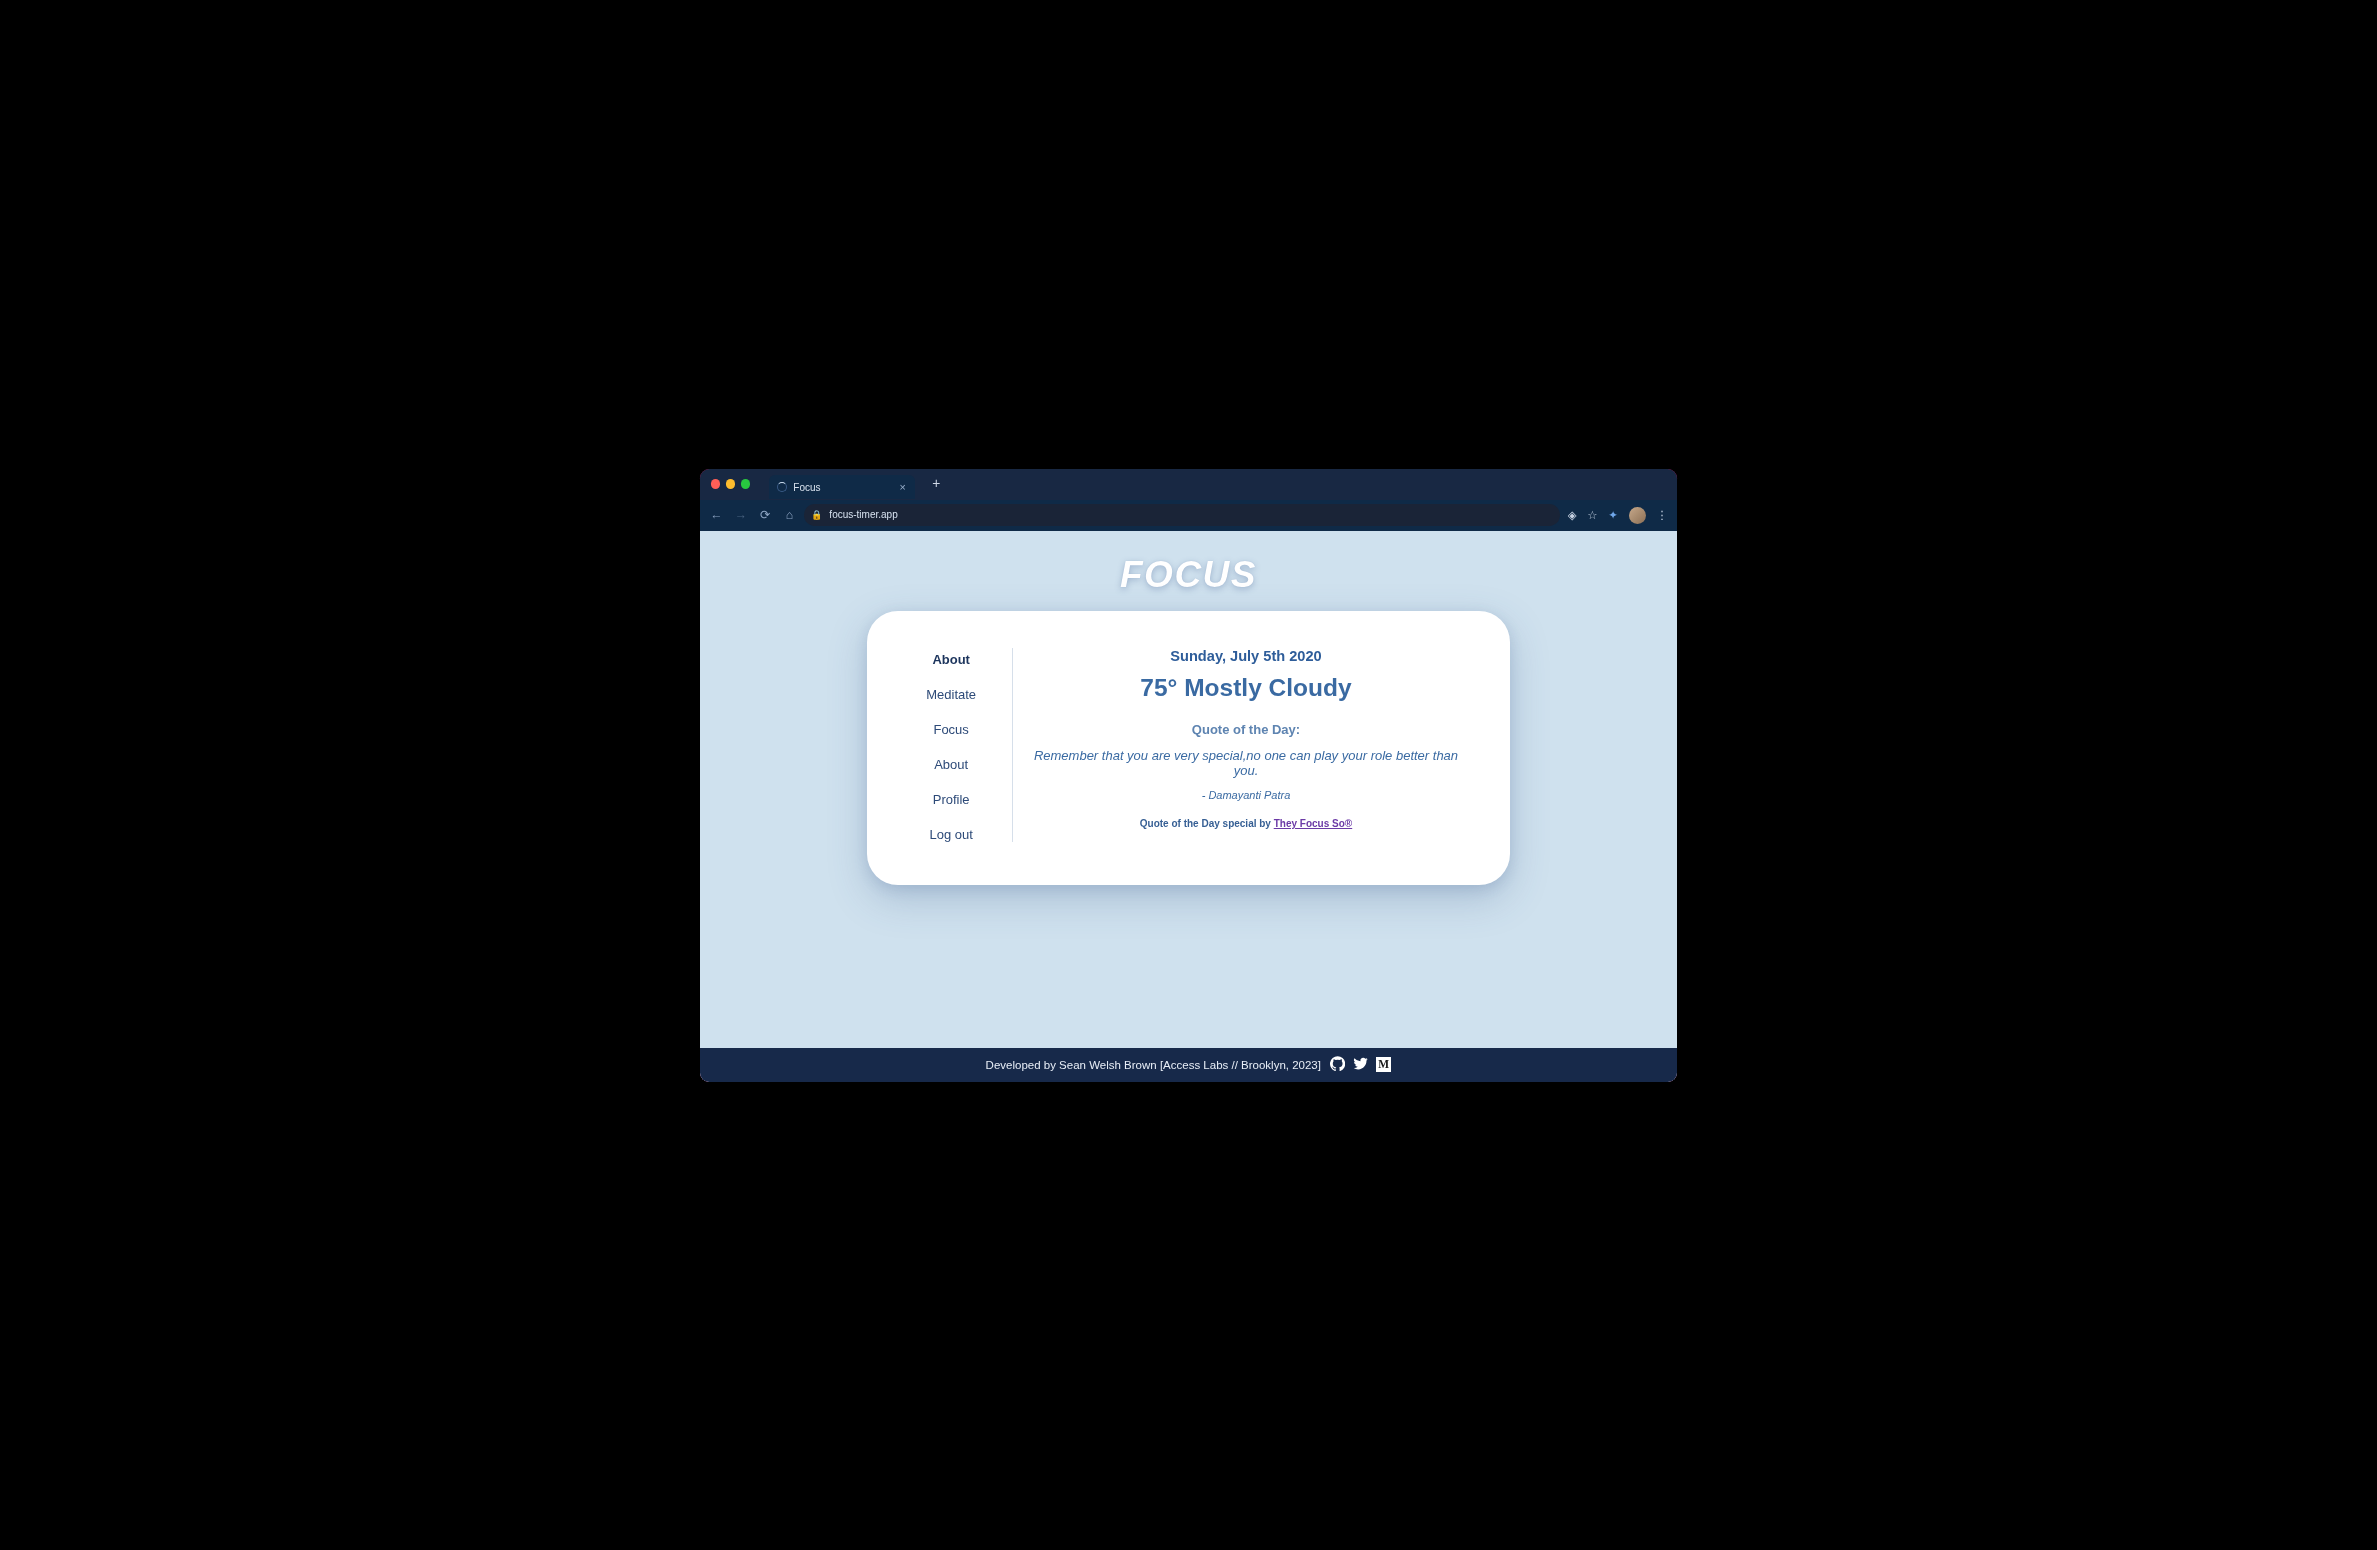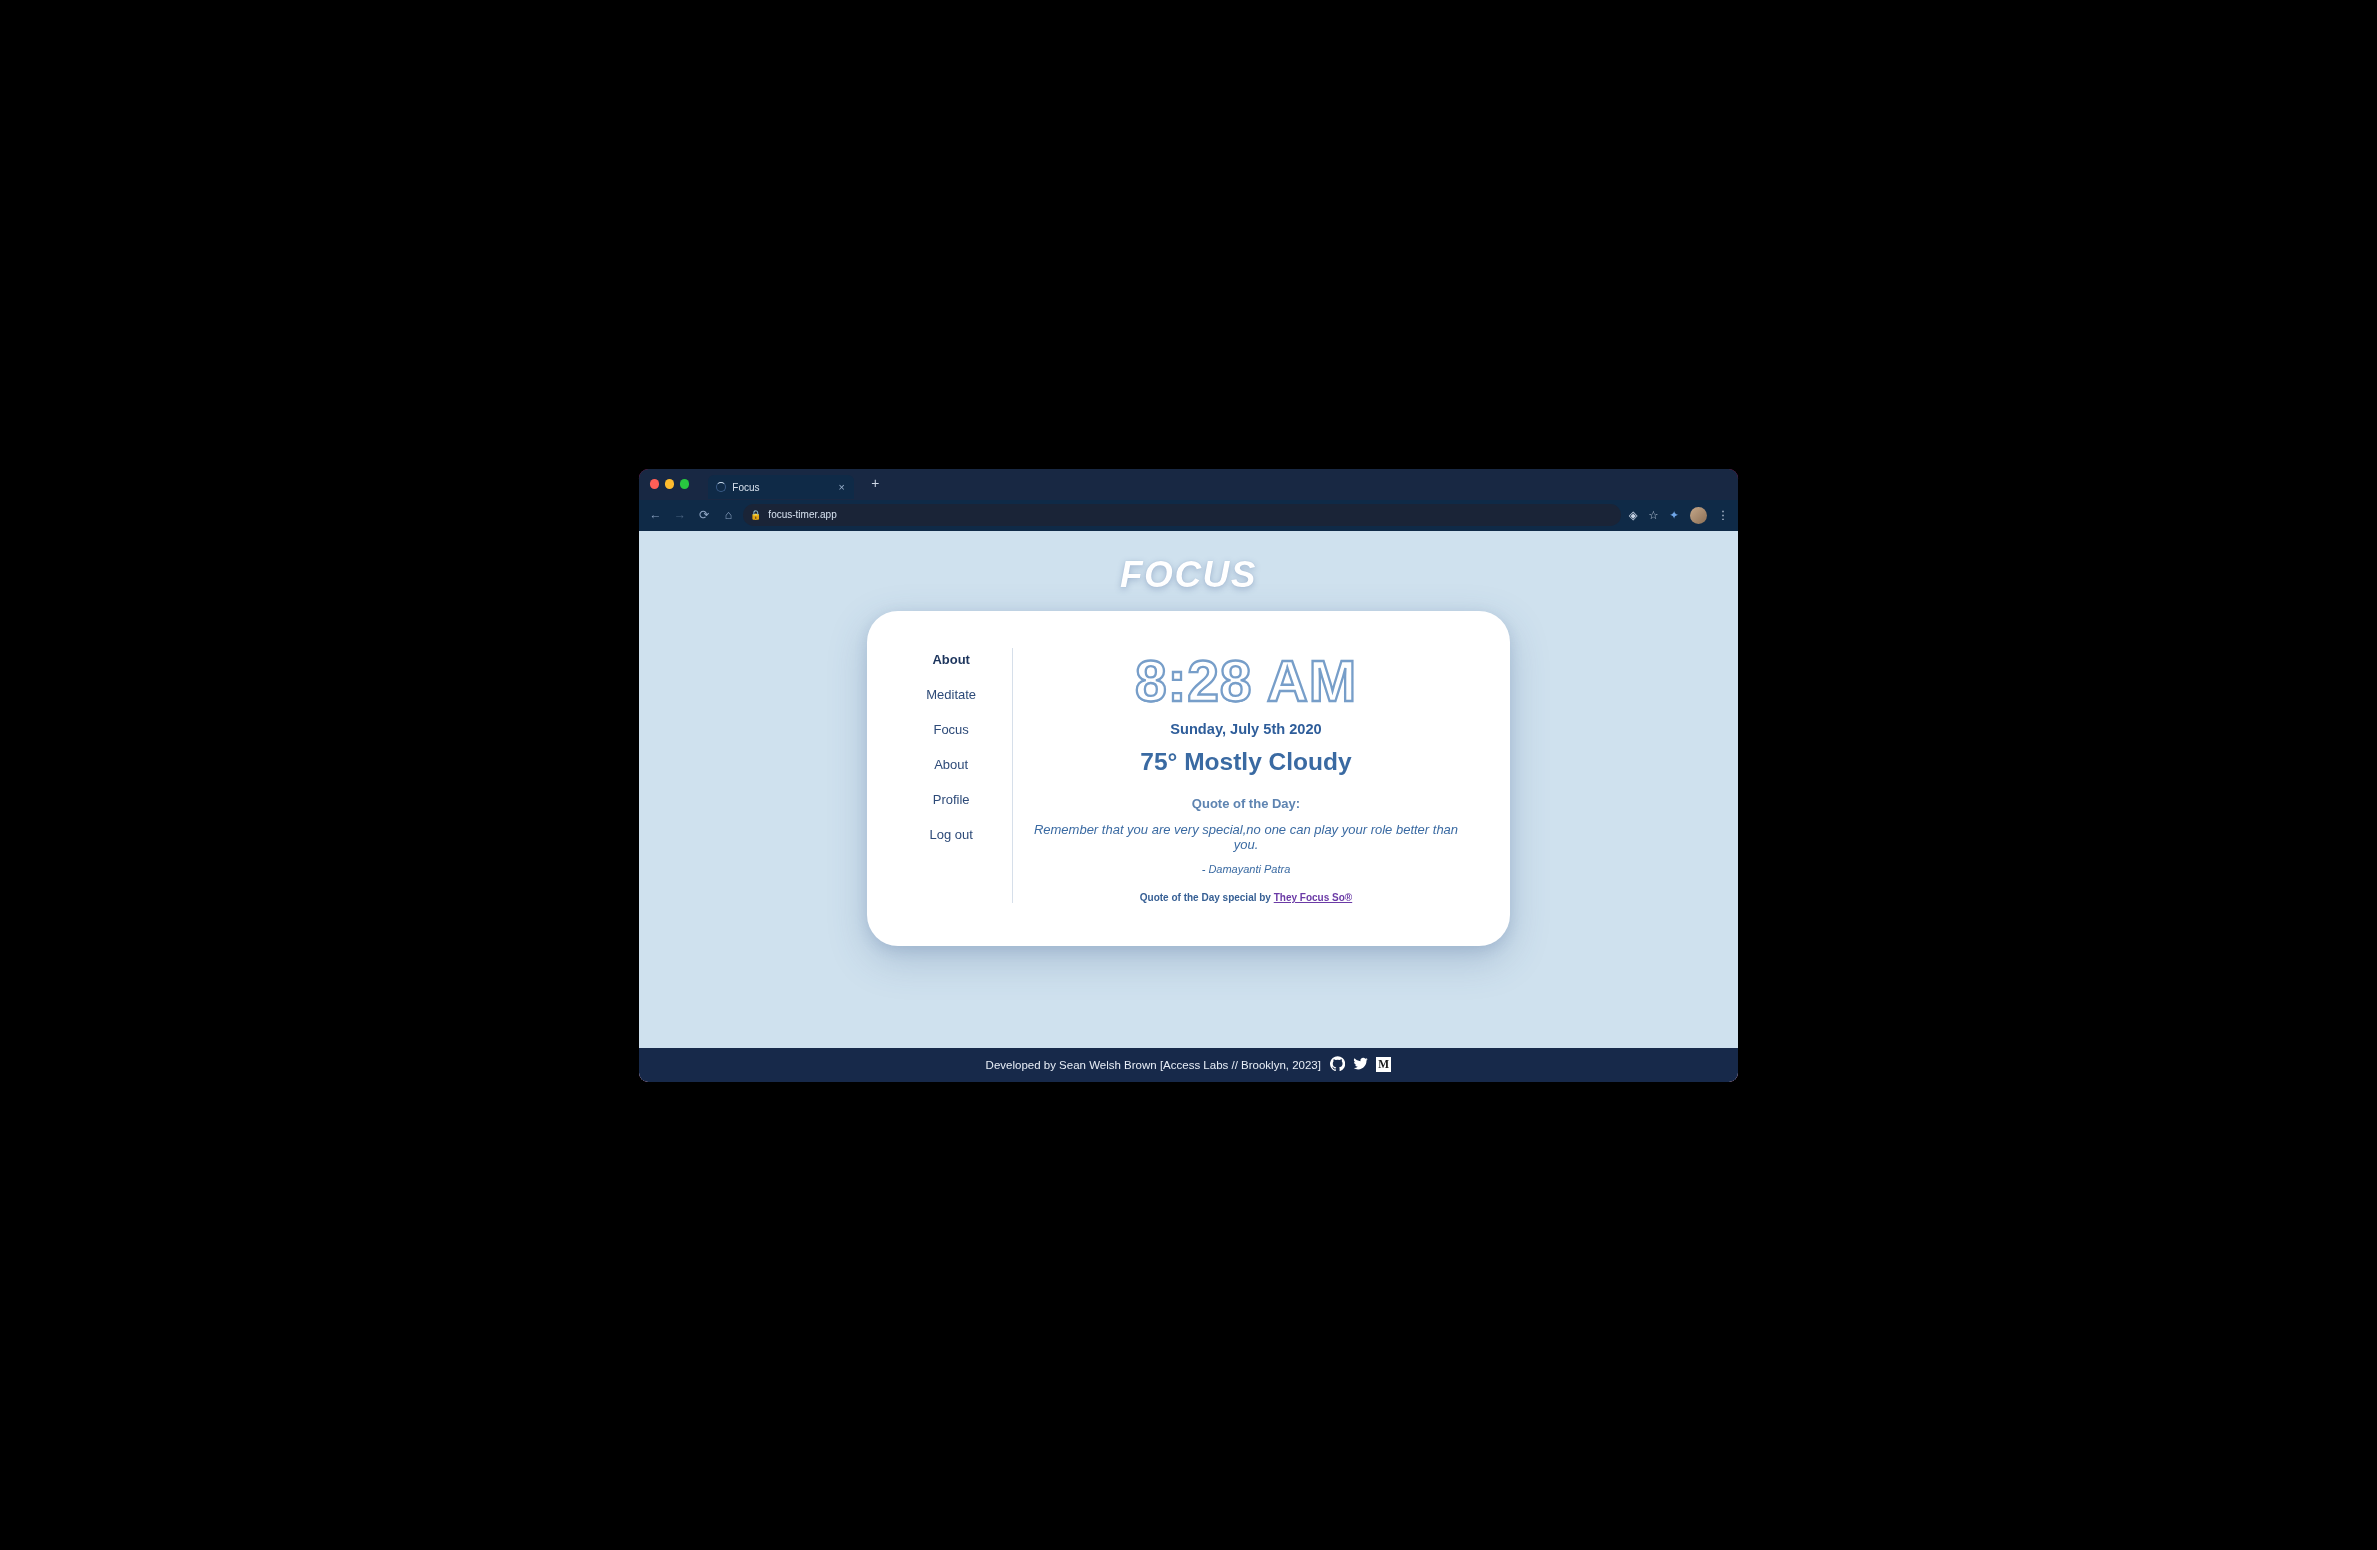--- a/index.html
+++ b/index.html
@@ -5,21 +5,21 @@
   * { box-sizing: border-box; margin: 0; padding: 0; }
   html, body { width: 100%; height: 100%; }
   body {
     font-family: -apple-system, "Segoe UI", Helvetica, Arial, sans-serif;
     background: #000;
     display: flex;
     align-items: center;
     justify-content: center;
   }
   .window {
-    width: 1099px;
+    width: 977px;
     height: 613px;
     background: #be185d;
     border-radius: 9.2px;
     overflow: hidden;
     display: flex;
     flex-direction: column;
     box-shadow: 0 15.3px 46px rgba(0,0,0,.5);
   }
   
   .tabbar {
@@ -191,21 +191,20 @@
         <nav class="sidebar">
           <a href="#" class="active">About</a>
           <a href="#">Meditate</a>
           <a href="#">Focus</a>
           <a href="#">About</a>
           <a href="#">Profile</a>
           <a href="#">Log out</a>
         </nav>
 
         <div class="content">
-          <div class="time">8:28 AM</div>
           <div class="date">Sunday, July 5th 2020</div>
           <div class="weather">75° Mostly Cloudy</div>
           <div class="qod-label">Quote of the Day:</div>
           <div class="quote">Remember that you are very special,no one can play your role better than you.</div>
           <div class="author">- Damayanti Patra</div>
           <div class="powered">
             <span>Quote of the Day special by </span><a href="#">They Focus So®</a>
           </div>
         </div>
       </div>

